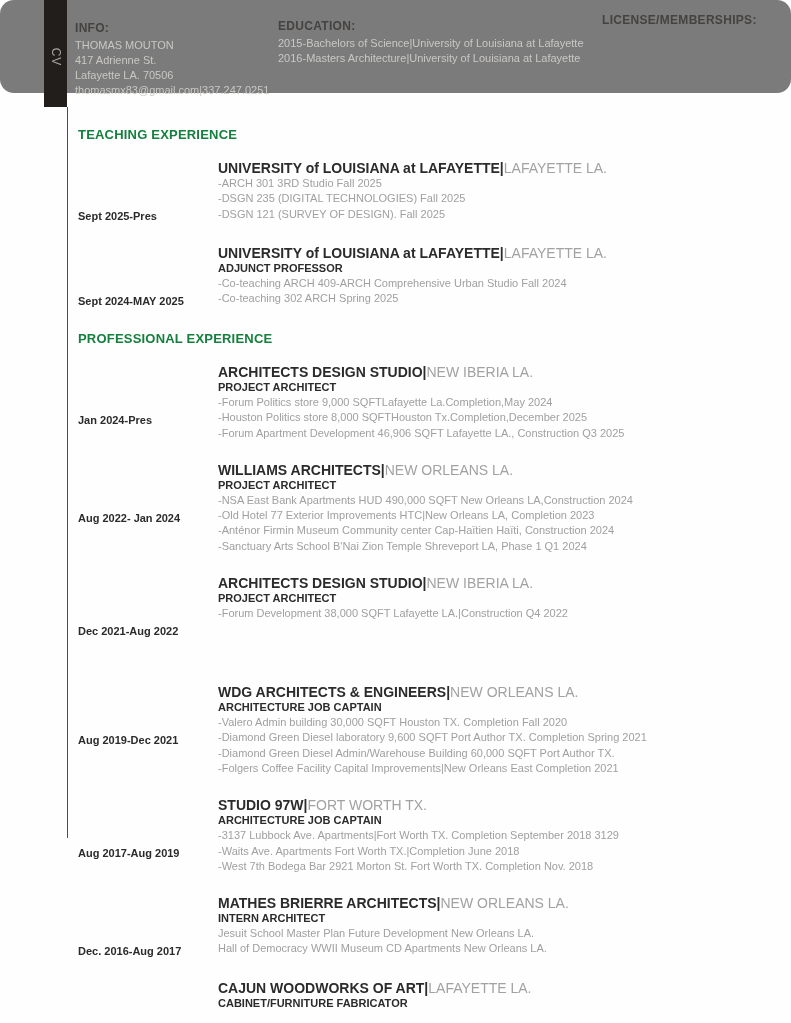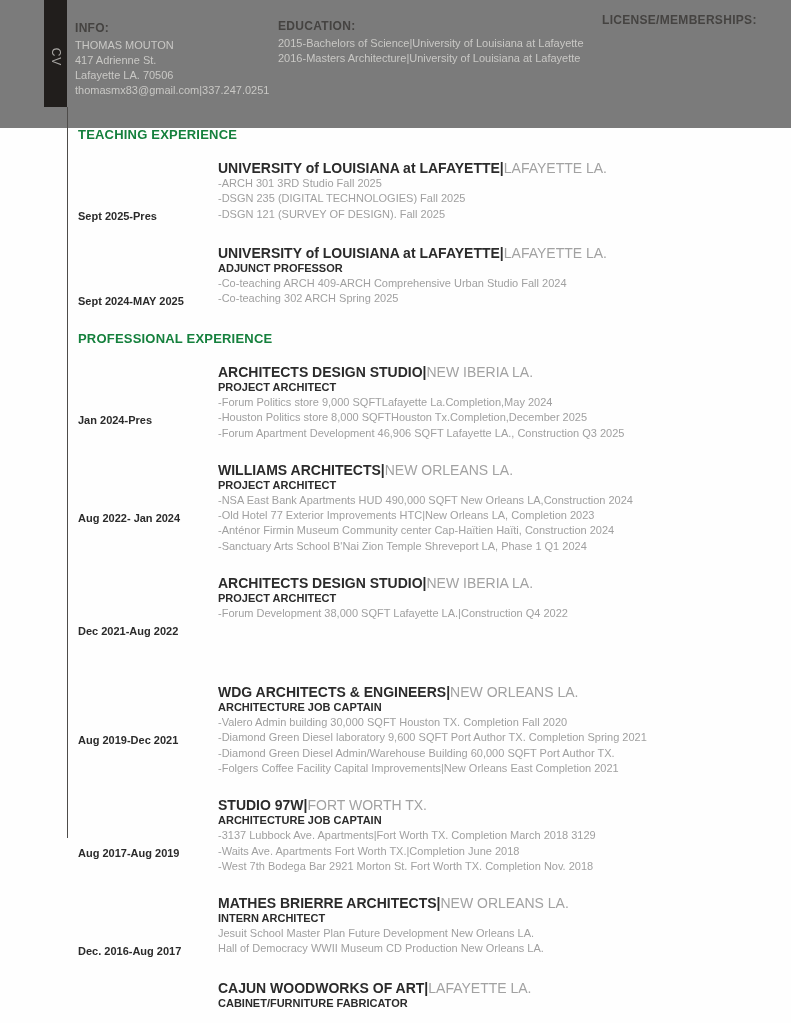--- a/index.html
+++ b/index.html
@@ -11,22 +11,23 @@
   }
   .page {
     position: relative;
     width: 791px; height: 1023px;
     background: #fefefe;
     overflow: hidden;
   }
   
   .header-band {
     position: absolute; top: 0; left: 0;
-    width: 791px; height: 128px;
+    width: 791px; height: 93px;
     background: #7b7b7b;
+    border-radius: 14px;
   }
   .cv-tab {
     position: absolute; top: 0; left: 44px;
     width: 23px; height: 107px;
     background: #211e1c;
     z-index: 2;
   }
   .cv-tab-label {
     position: absolute; top: 50px; left: 50%;
     transform: translateX(-50%) rotate(90deg);
@@ -215,37 +216,37 @@
   </div>
 
   <div class="entry">
     <div class="entry-date">Aug 2017-Aug 2019</div>
     <div class="entry-main">
       <div class="titleline">
         <span class="org">STUDIO 97W|</span><span class="loc">FORT WORTH TX.</span>
       </div>
       <div class="role">ARCHITECTURE JOB CAPTAIN</div>
       <div class="details">
-                <div class="detail">-3137 Lubbock Ave. Apartments|Fort Worth TX. Completion March 2018 3129</div>
+                <div class="detail">-3137 Lubbock Ave. Apartments|Fort Worth TX. Completion September 2018 3129</div>
                 <div class="detail">-Waits Ave. Apartments Fort Worth TX.|Completion June 2018</div>
                 <div class="detail">-West 7th Bodega Bar 2921 Morton St. Fort Worth TX.  Completion Nov. 2018</div>
               </div>
     </div>
   </div>
 
   <div class="entry">
     <div class="entry-date">Dec. 2016-Aug 2017</div>
     <div class="entry-main">
       <div class="titleline">
         <span class="org">MATHES BRIERRE ARCHITECTS|</span><span class="loc">NEW ORLEANS LA.</span>
       </div>
       <div class="role">INTERN ARCHITECT</div>
       <div class="details">
                 <div class="detail">Jesuit School Master Plan Future Development New Orleans LA.</div>
-                <div class="detail">Hall of Democracy WWII Museum CD Production New Orleans LA.</div>
+                <div class="detail">Hall of Democracy WWII Museum CD Apartments New Orleans LA.</div>
               </div>
     </div>
   </div>
 
   <div class="entry">
     <div class="entry-date">2003- 2011</div>
     <div class="entry-main">
       <div class="titleline">
         <span class="org">CAJUN WOODWORKS OF ART|</span><span class="loc">LAFAYETTE LA.</span>
       </div>

